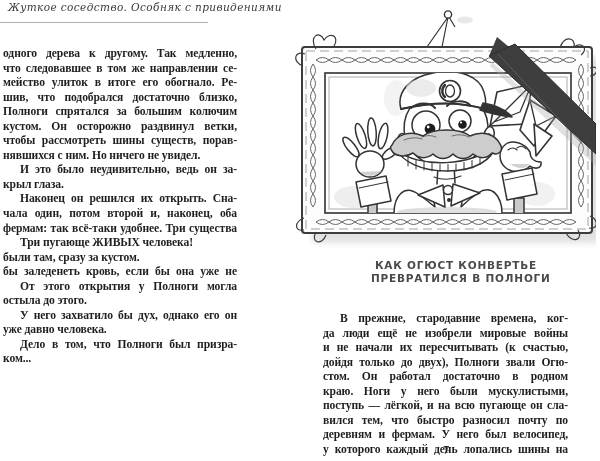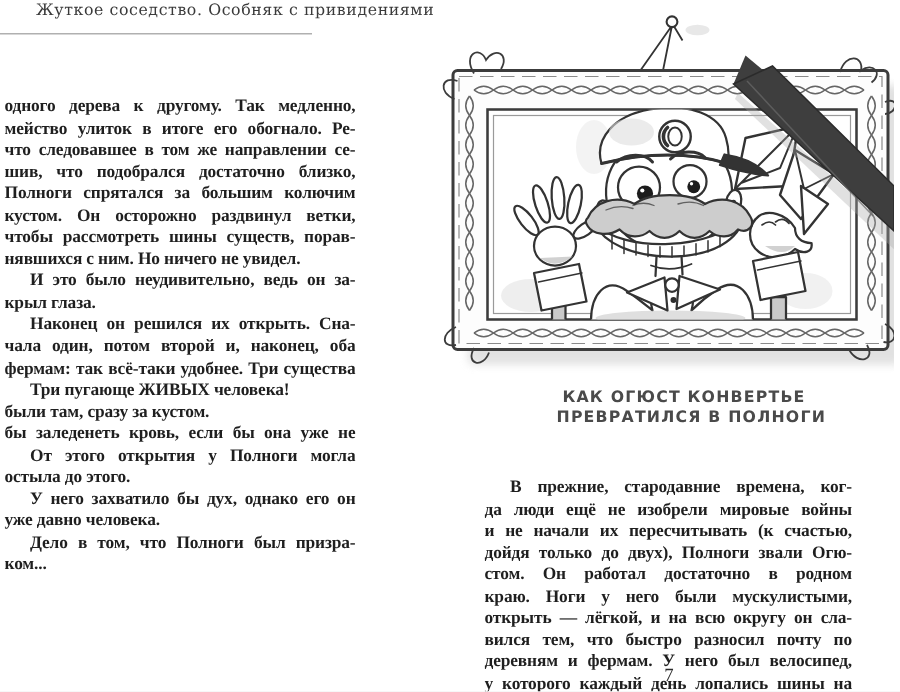--- a/index.html
+++ b/index.html
@@ -2,35 +2,35 @@
 <html><head>
 <meta charset="utf-8">
 <style>
   html,body{margin:0;padding:0;}
   body{background:#e9e9e9;font-family:"Liberation Serif",serif;}
   .page{
     position:relative;width:600px;height:461px;background:#ffffff;
     overflow:hidden;margin:0;
   }
   .running-head{
-    position:absolute;left:24px;top:1px;width:300px;
-    font-family:"DejaVu Serif",serif;
+    position:absolute;left:8px;top:1px;width:300px;
+    font-family:"DejaVu Serif",serif;font-style:italic;
     font-size:10.5px;letter-spacing:0.4px;color:#3a3a3a;white-space:nowrap;
   }
   .head-rule{
     position:absolute;left:0;top:21.5px;width:208px;height:0;
     border-top:1.5px solid #b0b0b0;
   }
   .text-col{
     position:absolute;
     font-family:"Liberation Serif",serif;font-weight:700;
-    font-size:11.6px;color:#1f1f1f;letter-spacing:-0.1px;margin-top:17px;
+    font-size:11.6px;color:#1f1f1f;letter-spacing:-0.1px;
   }
   #left-col{left:3px;top:47px;width:234px;}
-  #right-col{left:323px;top:301px;width:245px;}
+  #right-col{left:323px;top:312px;width:245px;}
   .line{
     height:14.55px;line-height:14.55px;overflow:hidden;
     text-align:justify;text-align-last:justify;
   }
   .line.last{text-align-last:left;}
   .line.indent{text-indent:17px;}
   .figure{position:absolute;left:284px;top:4px;width:312px;height:252px;}
   .chapter-title{
     position:absolute;left:371px;top:259px;width:170px;
     font-family:"DejaVu Sans",sans-serif;font-size:10.5px;line-height:13px;
@@ -44,22 +44,22 @@
 </head>
 <body>
 
 <div class="page">
 
   <div class="running-head">Жуткое соседство. Особняк с привидениями</div>
   <div class="head-rule"></div>
 
   <div id="left-col" class="text-col">
       <div class="line">одного дерева к другому. Так медленно,</div>
+      <div class="line">что следовавшее в том же направлении се-</div>
       <div class="line">мейство улиток в итоге его обогнало. Ре-</div>
-      <div class="line">что следовавшее в том же направлении се-</div>
       <div class="line">шив, что подобрался достаточно близко,</div>
       <div class="line">Полноги спрятался за большим колючим</div>
       <div class="line">кустом. Он осторожно раздвинул ветки,</div>
       <div class="line">чтобы рассмотреть шины существ, порав-</div>
       <div class="line last">нявшихся с ним. Но ничего не увидел.</div>
       <div class="line indent">И это было неудивительно, ведь он за-</div>
       <div class="line last">крыл глаза.</div>
       <div class="line indent">Наконец он решился их открыть. Сна-</div>
       <div class="line">чала один, потом второй и, наконец, оба</div>
       <div class="line">фермам: так всё-таки удобнее. Три существа</div>
@@ -210,21 +210,21 @@
       <div>ПРЕВРАТИЛСЯ В ПОЛНОГИ</div>
     </div>
 
   <div id="right-col" class="text-col">
       <div class="line indent">В прежние, стародавние времена, ког-</div>
       <div class="line">да люди ещё не изобрели мировые войны</div>
       <div class="line">и не начали их пересчитывать (к счастью,</div>
       <div class="line">дойдя только до двух), Полноги звали Огю-</div>
       <div class="line">стом. Он работал достаточно в родном</div>
       <div class="line">краю. Ноги у него были мускулистыми,</div>
-      <div class="line">открыть — лёгкой, и на всю округу он сла-</div>
+      <div class="line">поступь — лёгкой, и на всю пугающе он сла-</div>
       <div class="line">вился тем, что быстро разносил почту по</div>
       <div class="line">деревням и фермам. У него был велосипед,</div>
       <div class="line">у которого каждый день лопались шины на</div>
     </div>
 
   <div class="page-number">7</div>
 
 </div>
 
 </body></html>

